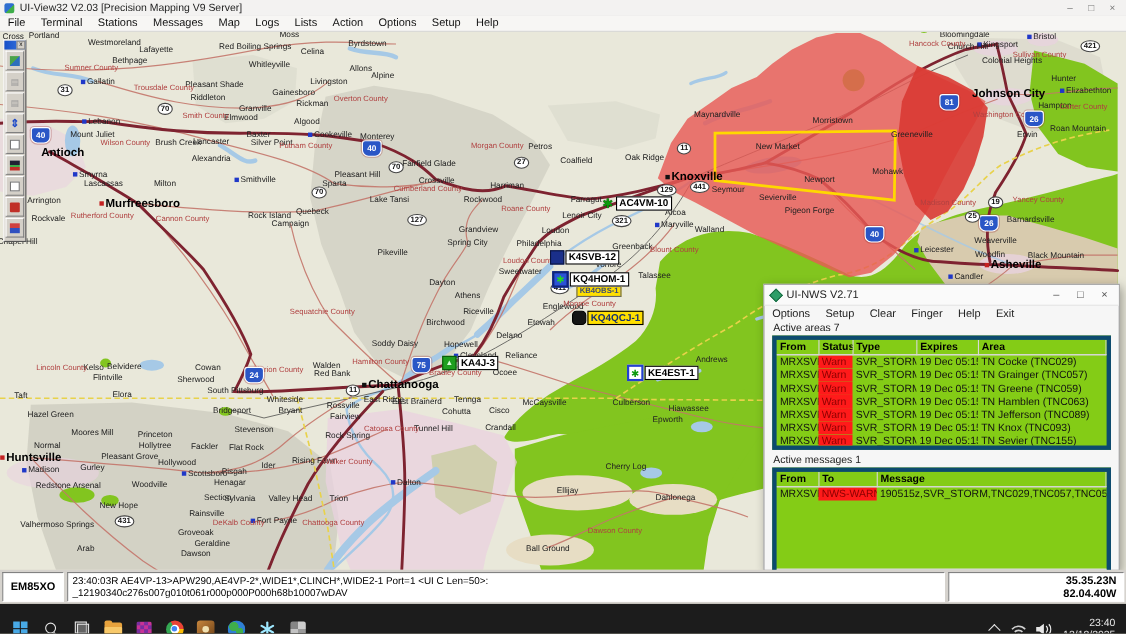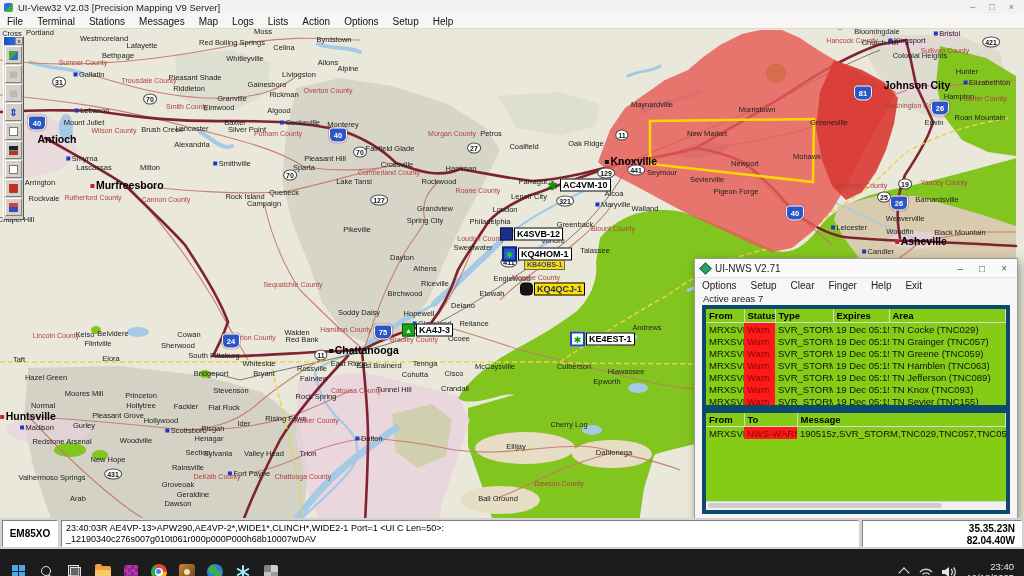--- a/index.html
+++ b/index.html
@@ -640,20 +640,21 @@
             <tr>
               <td>MRXSVR</td>
               <td class="warncell">Warn</td>
               <td>SVR_STORM</td>
               <td>19 Dec 05:15</td>
               <td>TN Sevier (TNC155)</td>
             </tr>
           </tbody>
       </table>
     </div>
+    <div class="seclbl" style="margin-top:4px;">Active messages 1</div>
     <div class="list" style="height:97px;">
       <table>
         <colgroup>
             <col style="width:38px">
             <col style="width:53px">
             <col>
           </colgroup>
         <thead>
             <tr id="mhead">
               <th>From</th>

